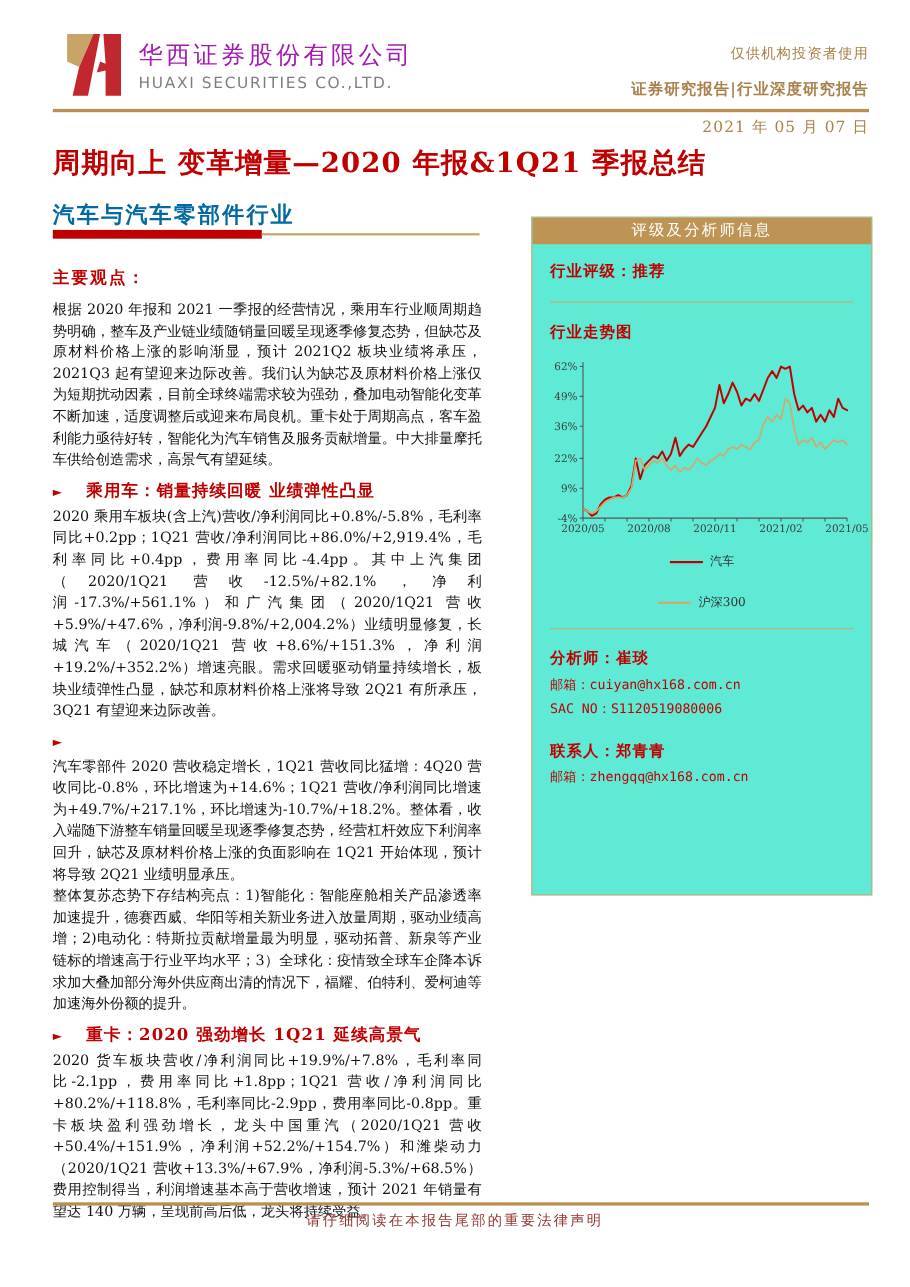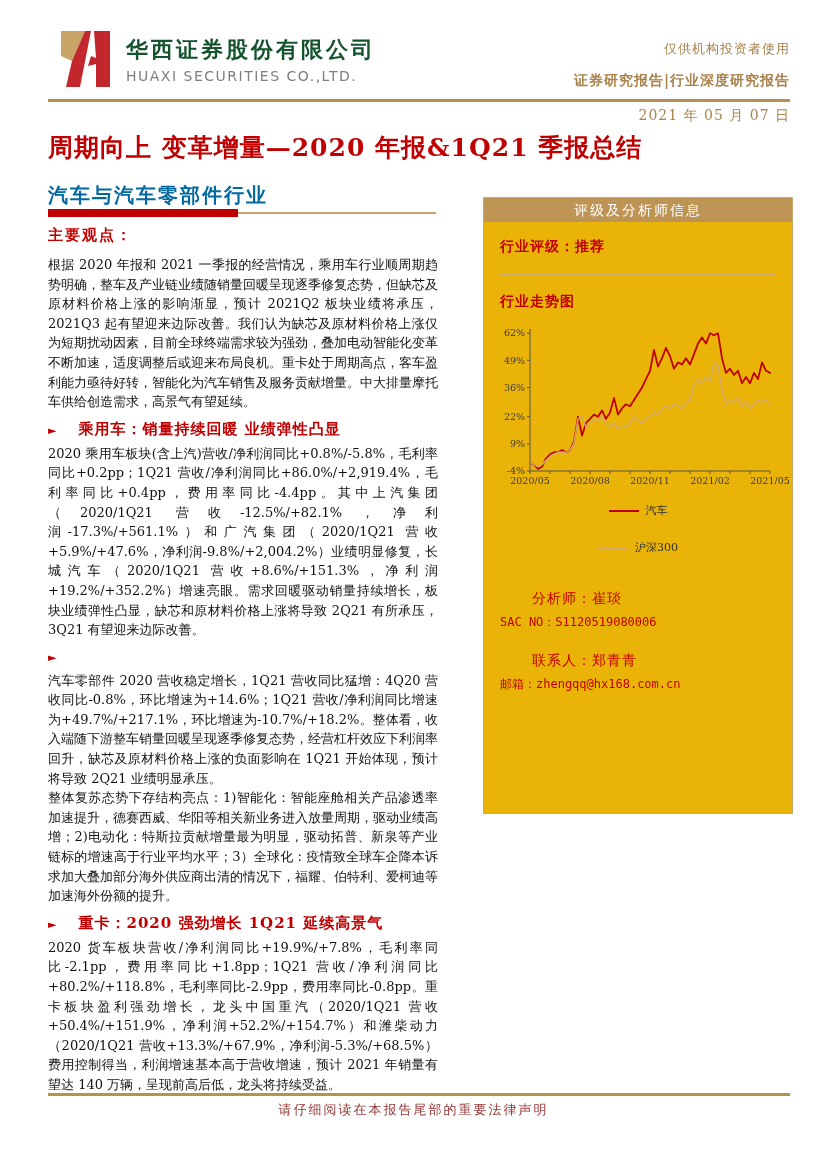--- a/index.html
+++ b/index.html
@@ -6,55 +6,55 @@
   html,body { background:#ffffff; }
   .page {
     position:relative; width:827px; height:1170px; margin:0 auto;
     background:#ffffff; overflow:hidden;
     font-family:"DejaVu Serif","Liberation Serif",serif;
     color:#1a1a1a;
   }
   
   .logo { position:absolute; left:58px; top:30px; display:flex; align-items:center; gap:12px; }
   .logo-mark { width:56px; height:58px; }
-  .logo-cn { font-size:22px; font-weight:bold; color:#14532d; letter-spacing:3px; font-family:"DejaVu Serif",serif; }
+  .logo-cn { font-size:22px; font-weight:normal; color:#a21caf; letter-spacing:3px; font-family:"DejaVu Serif",serif; }
   .logo-en { font-size:14px; color:#7e7e7e; letter-spacing:1.5px; margin-top:3px; font-family:"DejaVu Sans","Liberation Sans",sans-serif; }
   .top-right { position:absolute; right:37px; top:40px; text-align:right; color:#a9814a;margin-left:36px; }
   .tr-line1 { font-size:13px; letter-spacing:1px; }
   .tr-line2 { font-size:14px; font-weight:bold; letter-spacing:1px; margin-top:14px; }
   .gold-rule { position:absolute; left:48px; top:99px; width:742px; height:3px; background:#b8904f; }
   .date-line { position:absolute; right:37px; top:107px; font-size:14px; color:#a9814a; letter-spacing:1px; }
   
   .doc-title { position:absolute; left:48px; top:131px; width:720px; font-size:25px; font-weight:bold; color:#c00000; letter-spacing:1px; }
   .doc-subtitle { position:absolute; left:48px; top:182px; font-size:20px; font-weight:bold; color:#0369a1; letter-spacing:2px; }
   .subtitle-underline { position:absolute; left:48px; top:209px; width:388px; height:8px; }
   .subtitle-underline .red-bar { position:absolute; left:0; top:0; width:190px; height:8px; background:#c00000; }
   .subtitle-underline .gold-line { position:absolute; left:190px; top:3px; width:198px; height:2px; background:#c8a566; }
   
-  .left-col { position:absolute; left:48px; top:226px; width:390px; }
+  .left-col { position:absolute; left:48px; top:243px; width:390px; }
   .mp-heading { font-size:15px; font-weight:bold; color:#c00000; letter-spacing:2px; margin-bottom:10px; }
   .body-para { font-size:13px; line-height:19.6px; text-align:justify; color:#111; margin-bottom:6px; }
   .section-head { display:flex; align-items:baseline; margin:8px 0 4px 0; }
   .bullet-icon { color:#c00000; font-size:11px; margin-right:22px; line-height:19px; }
   .section-title { font-size:15px; font-weight:bold; color:#c00000; letter-spacing:1px; }
   
-  .sidebar { position:absolute; left:483px; top:197px; width:310px; height:617px; border:1px solid #c9a96e; background:#eab308; overflow:hidden; }
+  .sidebar { position:absolute; left:483px; top:197px; width:310px; height:617px; border:1px solid #c9a96e; background:#5eead4; overflow:hidden; }
   .sb-header { height:24px; background:#be9455; color:#ffffff; font-size:14px; letter-spacing:2px; text-align:center; line-height:24px; }
   .sb-body { padding:16px 16px 0 16px; }
   .rating-line { font-size:14px; font-weight:bold; color:#c00000; letter-spacing:1px; margin-bottom:18px; }
   .sb-divider { border:none; border-top:1px solid #c9a96e; margin:0 0 18px 0; }
   .chart-title { font-size:14px; font-weight:bold; color:#c00000; letter-spacing:1px; margin-bottom:10px; }
   .chart-wrap { width:278px; }
   .chart-wrap svg { overflow:visible; display:block; }
   .legend-row { display:flex; justify-content:center; align-items:center; gap:22px; margin:10px 0 16px 0;flex-direction:column; }
   .legend-item { display:flex; align-items:center; gap:7px; }
   .legend-swatch { width:30px; height:2px; }
   .legend-label { font-size:11px; color:#333; }
   .analyst-block { margin-top:16px; }
-  .person-line { font-size:14px; font-weight:normal; color:#c00000; letter-spacing:1px; margin-bottom:6px;margin-left:32px; }
+  .person-line { font-size:14px; font-weight:bold; color:#c00000; letter-spacing:1px; margin-bottom:6px; }
   .detail-line { font-size:12px; color:#c00000; margin-bottom:5px; }
   .detail-line .mono { font-family:"DejaVu Sans Mono","Liberation Mono",monospace; font-size:12px; }
   .block-gap { height:16px; }
   
   .footer-rule { position:absolute; left:48px; top:1093px; width:742px; height:3px; background:#b8904f; }
   .footer-text { position:absolute; left:0; top:1101px; width:100%; text-align:center; font-size:13px; color:#943634; letter-spacing:2px; }
 </style>
 </head>
 <body>
 
@@ -169,20 +169,23 @@
         </div>
       </div>
 
       <hr class="sb-divider">
 
       <div class="analyst-block">
         <div class="person-line">
           <span>分析师：</span><span>崔琰</span>
         </div>
         <div class="detail-line">
+          <span>邮箱：</span><span class="mono">cuiyan@hx168.com.cn</span>
+        </div>
+        <div class="detail-line">
           <span class="mono">SAC NO：</span><span class="mono">S1120519080006</span>
         </div>
         <div class="block-gap"></div>
         <div class="person-line">
           <span>联系人：</span><span>郑青青</span>
         </div>
         <div class="detail-line">
           <span>邮箱：</span><span class="mono">zhengqq@hx168.com.cn</span>
         </div>
       </div>

